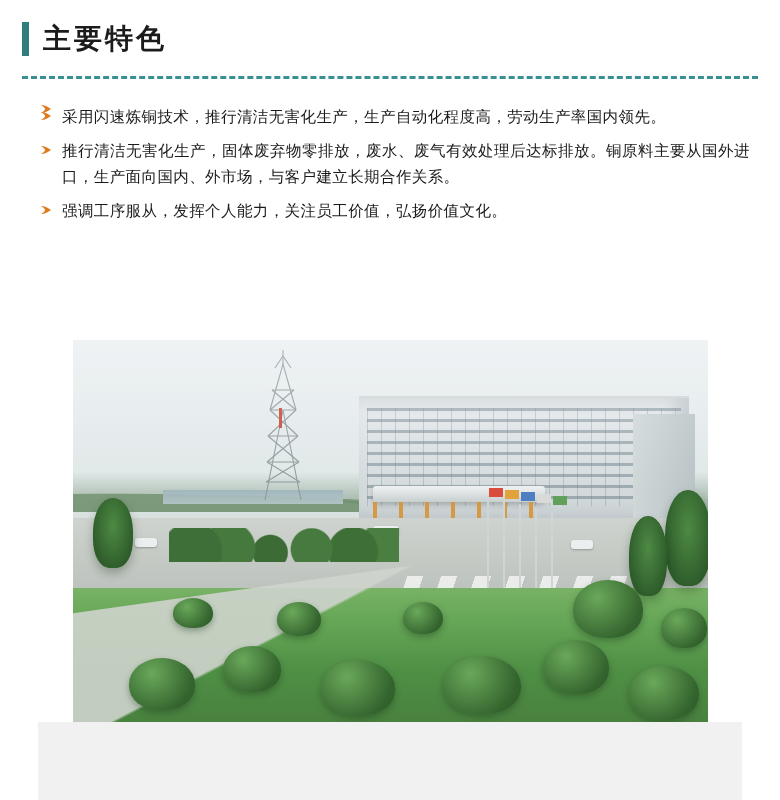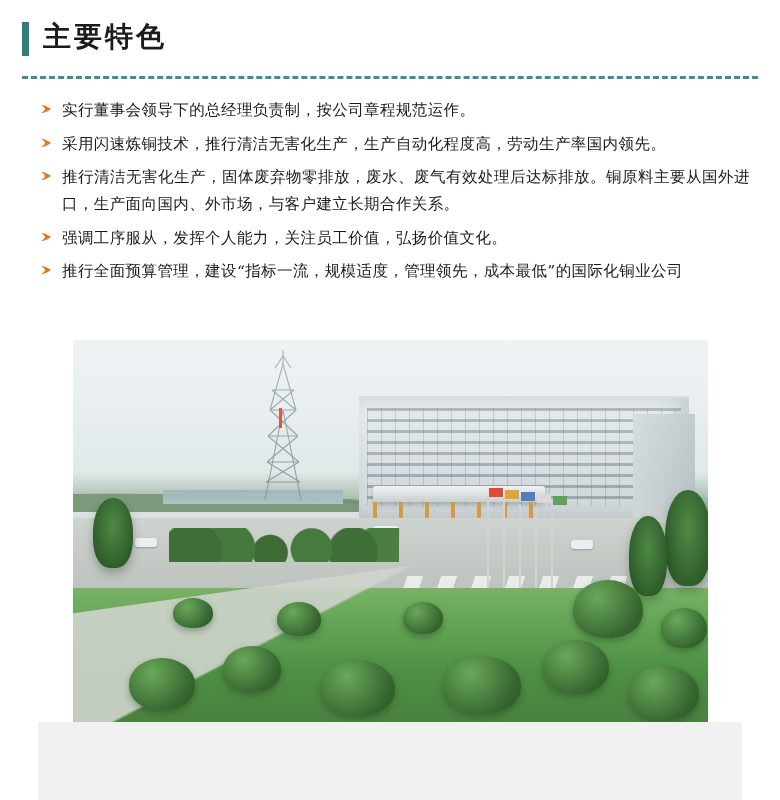--- a/index.html
+++ b/index.html
@@ -29,21 +29,21 @@
     padding: 22px 0 14px 22px;
   }
   .heading-bar {
     width: 7px;
     height: 34px;
     background: #2f7d7d;
     margin-right: 14px;
     flex: none;
   }
   .heading-title {
-    font-family: Liberation Mono, monospace;
+    font-family: Liberation Sans, sans-serif;
     font-size: 28px;
     font-weight: bold;
     color: #1b1b1b;
     letter-spacing: 3px;
     line-height: 1;
   }
 
   
   .divider {
     margin: 6px 22px 0 22px;
@@ -321,21 +321,20 @@
 
   <div class="divider"></div>
 
   <ul class="feature-list">
     <li class="feature-item">
       <span class="bullet-icon">
         <svg width="14" height="14" viewBox="0 0 14 14" aria-hidden="true">
           <path d="M1 3 C5 3, 8 5, 11 7 C8 9, 5 11, 1 11 C4 9, 5 8, 5 7 C5 6, 4 5, 1 3 Z" fill="#e07a1f"></path>
         </svg>
       </span>
-      <span>实行董事会领导下的总经理负责制，按公司章程规范运作。</span>
     </li>
     <li class="feature-item">
       <span class="bullet-icon">
         <svg width="14" height="14" viewBox="0 0 14 14" aria-hidden="true">
           <path d="M1 3 C5 3, 8 5, 11 7 C8 9, 5 11, 1 11 C4 9, 5 8, 5 7 C5 6, 4 5, 1 3 Z" fill="#e07a1f"></path>
         </svg>
       </span>
       <span>采用闪速炼铜技术，推行清洁无害化生产，生产自动化程度高，劳动生产率国内领先。</span>
     </li>
     <li class="feature-item">
@@ -347,28 +346,20 @@
       <span>推行清洁无害化生产，固体废弃物零排放，废水、废气有效处理后达标排放。铜原料主要从国外进口，生产面向国内、外市场，与客户建立长期合作关系。</span>
     </li>
     <li class="feature-item">
       <span class="bullet-icon">
         <svg width="14" height="14" viewBox="0 0 14 14" aria-hidden="true">
           <path d="M1 3 C5 3, 8 5, 11 7 C8 9, 5 11, 1 11 C4 9, 5 8, 5 7 C5 6, 4 5, 1 3 Z" fill="#e07a1f"></path>
         </svg>
       </span>
       <span>强调工序服从，发挥个人能力，关注员工价值，弘扬价值文化。</span>
     </li>
-    <li class="feature-item">
-      <span class="bullet-icon">
-        <svg width="14" height="14" viewBox="0 0 14 14" aria-hidden="true">
-          <path d="M1 3 C5 3, 8 5, 11 7 C8 9, 5 11, 1 11 C4 9, 5 8, 5 7 C5 6, 4 5, 1 3 Z" fill="#e07a1f"></path>
-        </svg>
-      </span>
-      <span>推行全面预算管理，建设“指标一流，规模适度，管理领先，成本最低”的国际化铜业公司</span>
-    </li>
   </ul>
 
   <div class="photo-wrap">
     <div class="photo">
 
       <div class="tree-line"></div>
       <div class="water"></div>
 
       <div class="tower">
         <svg width="44" height="168" viewBox="0 0 44 168" aria-hidden="true">

